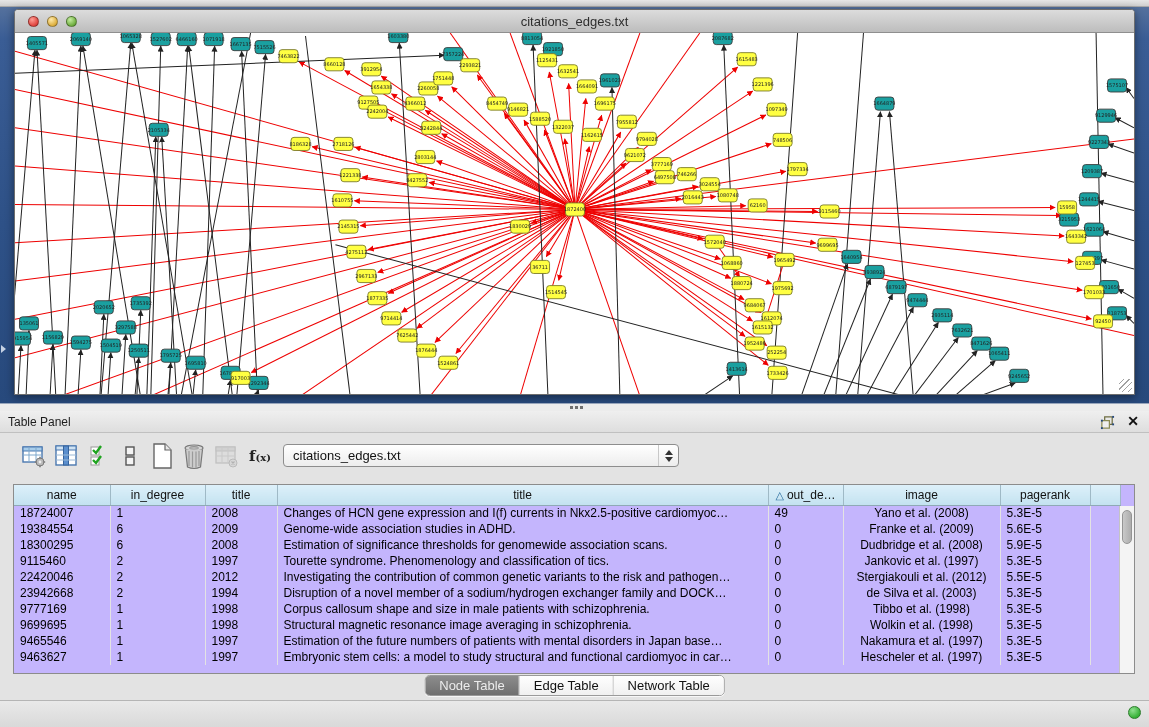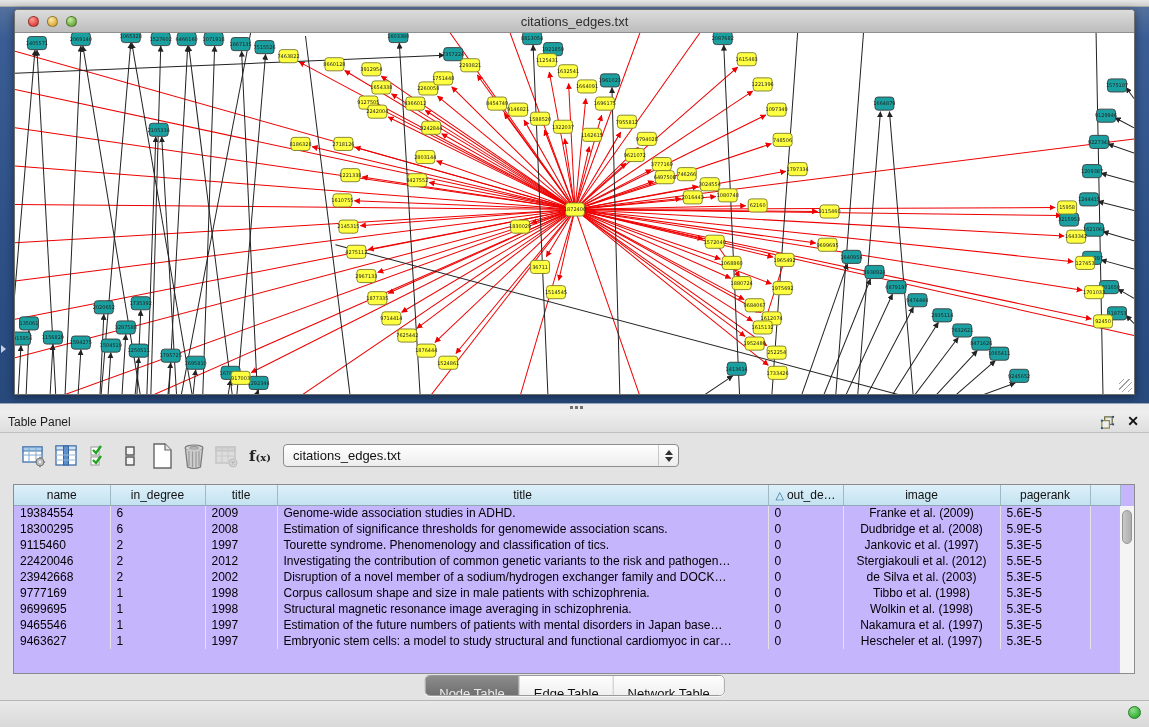--- a/index.html
+++ b/index.html
@@ -66,21 +66,21 @@
   table.grid td { height:16px; padding:0 0 0 6px; border-right:1px solid #e3e3e3; color:#000; overflow:hidden; white-space:nowrap; }
   table.grid td.center { text-align:center; padding:0; }
   .sort-glyph { color:#2a6d9e; font-size:11px; margin-right:3px; }
   .vscroll { position:absolute; right:0; top:21px; bottom:0; width:15px; background:#f4f4f4; border-left:1px solid #c4c4c4; }
   .vscroll .thumb { position:absolute; left:2px; top:4px; width:10px; height:34px; border-radius:5px;
     background:linear-gradient(90deg,#c9c9c9,#adadad); border:1px solid #949494; }
 
   
   .tabs { position:absolute; left:50%; transform:translateX(-50%); top:242px; display:flex; height:21px;
     border:1px solid #9a9a9a; border-radius:5px; overflow:hidden; background:#fff; box-shadow:0 1px 0 rgba(255,255,255,.7); }
-  .tab { padding:8px 14px; font-size:13px; line-height:19px; color:#111; background:linear-gradient(#fefefe,#f0f0f0); border-right:1px solid #b9b9b9; }
+  .tab { padding:0 14px; font-size:13px; line-height:19px; color:#111; background:linear-gradient(#fefefe,#f0f0f0); border-right:1px solid #b9b9b9; }
   .tab:last-child { border-right:none; }
   .tab.active { background:linear-gradient(#8c8c8c,#707070); color:#ececec; }
 
   
   .status-bar { position:absolute; left:0; top:700px; width:1149px; height:27px;
     background:linear-gradient(#e9e9e9,#d9d9d9); border-top:1px solid #b5b5b5; }
   .memory { position:absolute; right:28px; top:7px; font-size:11px; color:#1a1a1a;margin-top:40px; }
   .mem-dot { position:absolute; right:8px; top:5px; width:13px; height:13px; border-radius:50%;
     background:radial-gradient(circle at 35% 30%, #8fe08f, #36b136 70%); border:1px solid #2a7c2a; }
 </style>
@@ -861,20 +861,30 @@
             <th>title</th>
             <th>title</th>
             <th><span class="sort-glyph">△</span>out_de…</th>
             <th>image</th>
             <th>pagerank</th>
             <th></th>
           </tr>
         </thead>
       <tbody id="grid-body">
           <tr>
+            <td>18724007</td>
+            <td>1</td>
+            <td>2008</td>
+            <td>Changes of HCN gene expression and I(f) currents in Nkx2.5-positive cardiomyoc…</td>
+            <td>49</td>
+            <td class="center">Yano et al. (2008)</td>
+            <td>5.3E-5</td>
+            <td></td>
+          </tr>
+          <tr>
             <td>19384554</td>
             <td>6</td>
             <td>2009</td>
             <td>Genome-wide association studies in ADHD.</td>
             <td>0</td>
             <td class="center">Franke et al. (2009)</td>
             <td>5.6E-5</td>
             <td></td>
           </tr>
           <tr>
@@ -903,21 +913,21 @@
             <td>2012</td>
             <td>Investigating the contribution of common genetic variants to the risk and pathogen…</td>
             <td>0</td>
             <td class="center">Stergiakouli et al. (2012)</td>
             <td>5.5E-5</td>
             <td></td>
           </tr>
           <tr>
             <td>23942668</td>
             <td>2</td>
-            <td>2002</td>
+            <td>1994</td>
             <td>Disruption of a novel member of a sodium/hydrogen exchanger family and DOCK…</td>
             <td>0</td>
             <td class="center">de Silva et al. (2003)</td>
             <td>5.3E-5</td>
             <td></td>
           </tr>
           <tr>
             <td>9777169</td>
             <td>1</td>
             <td>1998</td>

